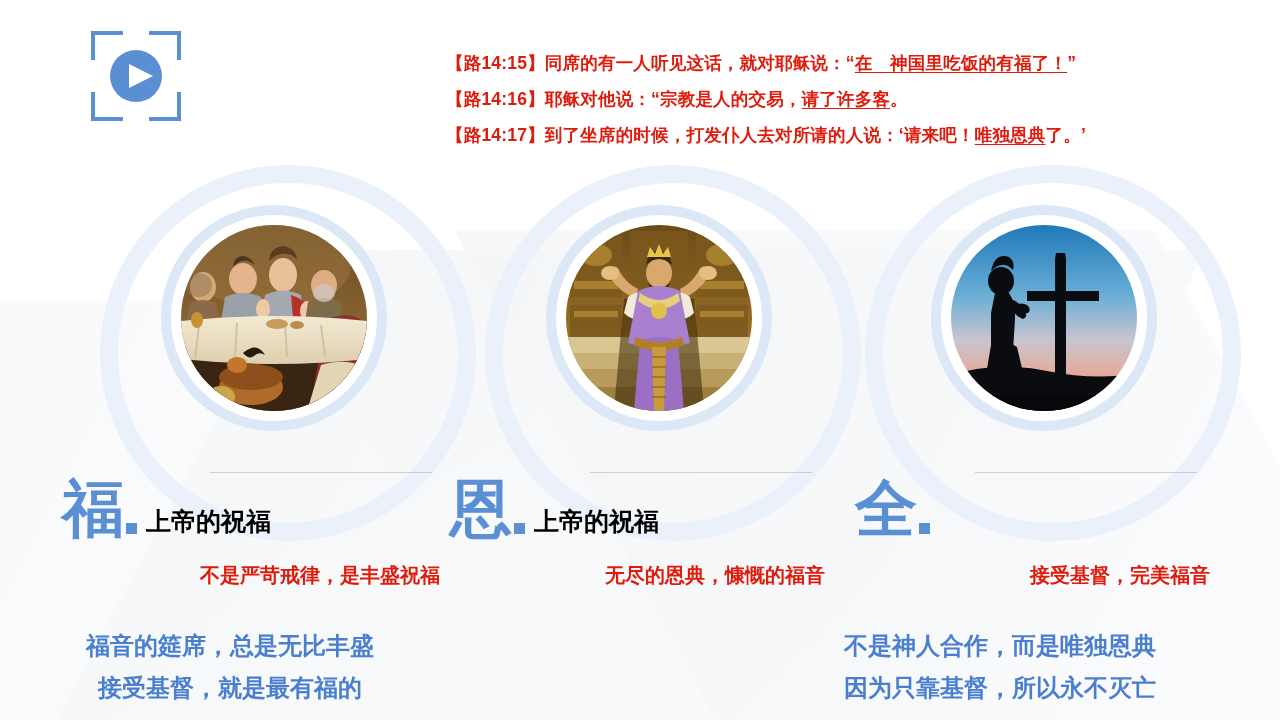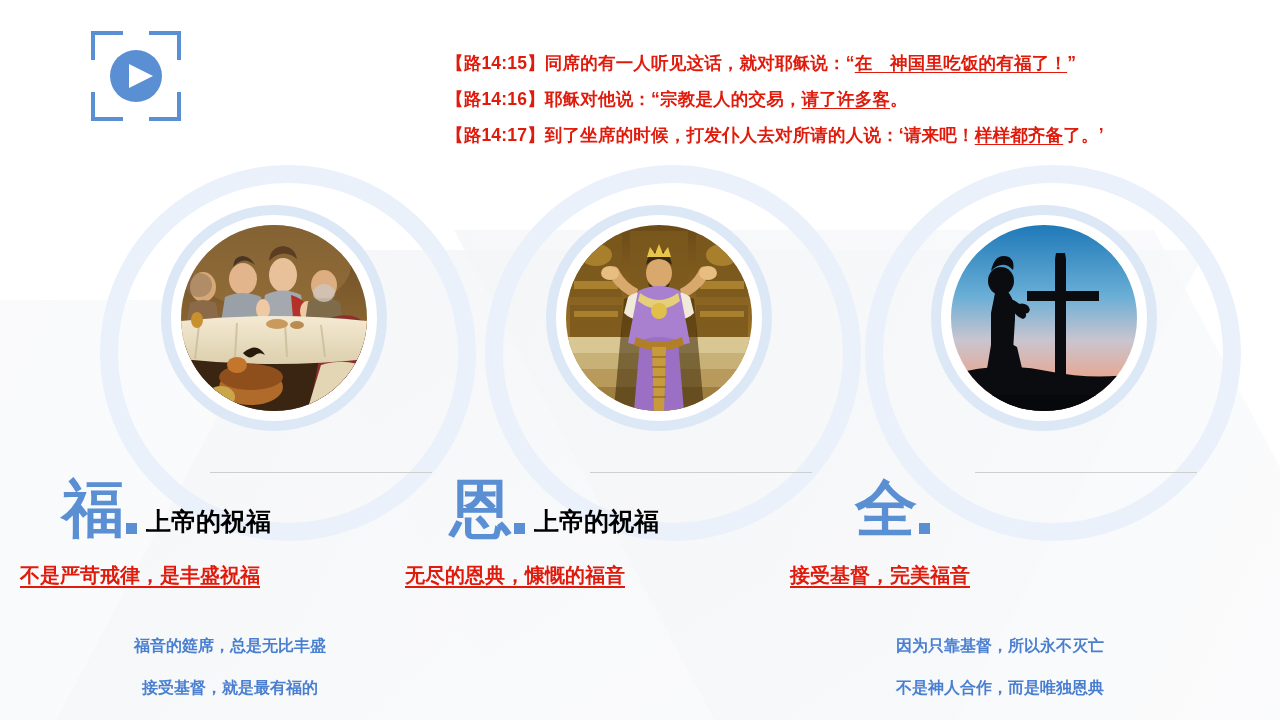--- a/index.html
+++ b/index.html
@@ -148,38 +148,37 @@
     font-weight: bold;
     color: #000000;
     line-height: 30px;
     padding-bottom: 4px;
   }
 
   .red-line {
     position: absolute;
     top: 562px;
     width: 420px;
-    text-align: left;
+    text-align: right;
     color: #e01b0c;
     font-size: 20px;
     font-weight: bold;
-    text-decoration: underline;
     text-underline-offset: 4px;
     white-space: nowrap;
   }
 
   .blue-lines {
     position: absolute;
     top: 625px;
     width: 420px;
     text-align: center;
   }
   .blue-line {
     color: #4a7fd0;
-    font-size: 16px;
+    font-size: 24px;
     font-weight: bold;
     line-height: 42px;
     white-space: nowrap;
   }
 </style>
 </head>
 <body>
 
 <div id="slide">
 
@@ -210,21 +209,21 @@
 
 
     <div class="verses">
       <div class="verse-line">
         <span>【路14:15】</span><span>同席的有一人听见这话，就对耶稣说：“</span><u>在　神国里吃饭的有福了！</u><span>”</span>
       </div>
       <div class="verse-line">
         <span>【路14:16】</span><span>耶稣对他说：“宗教是人的交易，</span><u>请了许多客</u><span>。</span>
       </div>
       <div class="verse-line">
-        <span>【路14:17】</span><span>到了坐席的时候，打发仆人去对所请的人说：‘请来吧！</span><u>样样都齐备</u><span>了。’</span>
+        <span>【路14:17】</span><span>到了坐席的时候，打发仆人去对所请的人说：‘请来吧！</span><u>唯独恩典</u><span>了。’</span>
       </div>
     </div>
   </div>
 
   <div class="cols">
 
     <div class="col c1">
       <div class="photo-ring">
         <div class="photo">
           <svg viewBox="0 0 186 186">
@@ -405,19 +404,19 @@
           </svg>
         </div>
       </div>
       <div class="rule"></div>
       <div class="heading-row">
         <span class="big-char">全</span>
         <span class="big-dot"></span>
       </div>
       <div class="red-line">接受基督，完美福音</div>
       <div class="blue-lines">
+        <div class="blue-line">不是神人合作，而是唯独恩典</div>
         <div class="blue-line">因为只靠基督，所以永不灭亡</div>
-        <div class="blue-line">不是神人合作，而是唯独恩典</div>
       </div>
     </div>
 
   </div>
 </div>
 
 </body></html>

